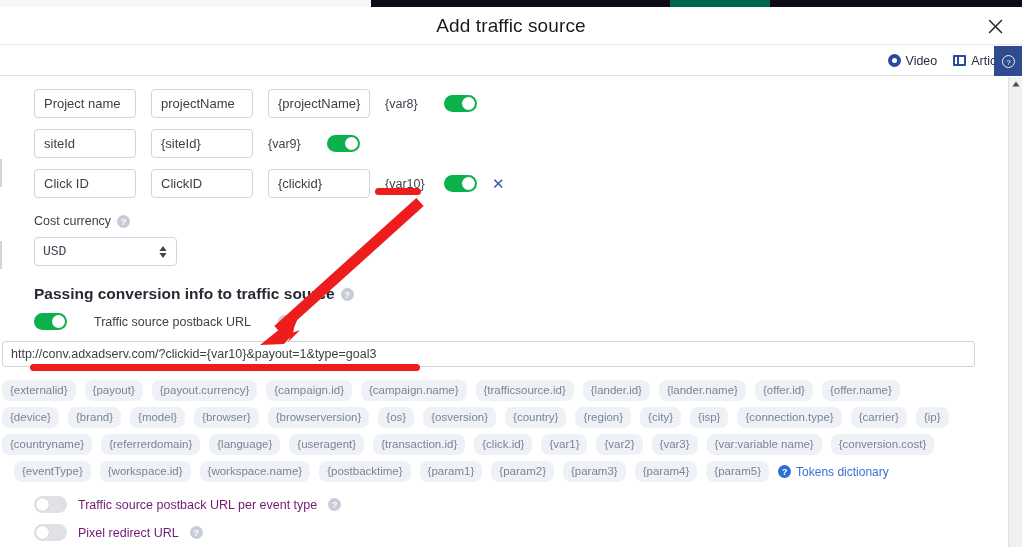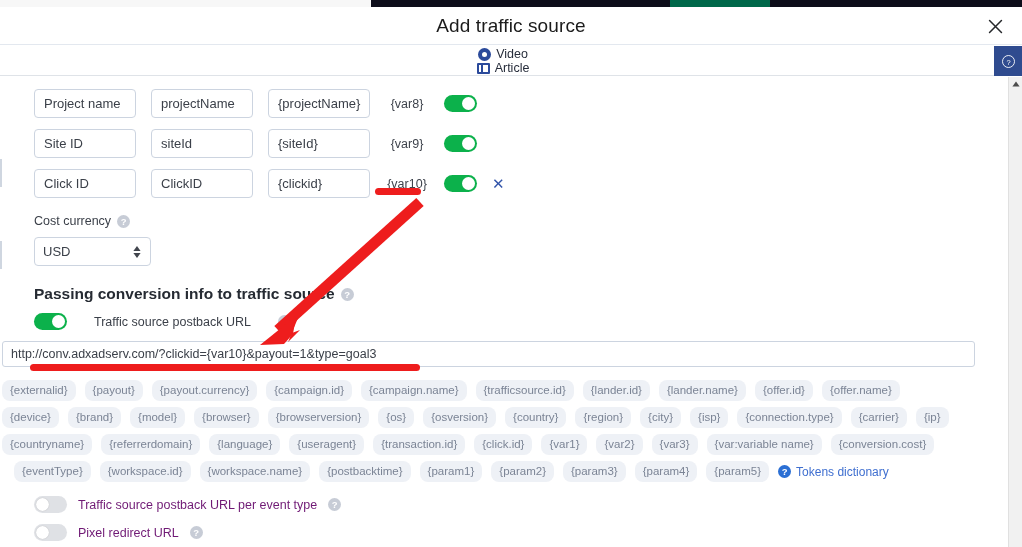--- a/index.html
+++ b/index.html
@@ -27,21 +27,21 @@
     position:absolute; right:10px; top:9px; width:34px; height:34px;
     display:flex; align-items:center; justify-content:center;
     color:#26282b; cursor:pointer;
   }
   .close-btn svg { width:17px; height:17px; }
 
   
   .subbar {
     position:absolute; left:0; top:46px; width:1022px; height:30px;
     background:#ffffff; border-bottom:1px solid #dfe3e8;
-    display:flex; align-items:center; justify-content:flex-end;flex-direction:column;
+    display:flex; align-items:center; justify-content:flex-end;
   }
   .help-link {
     display:flex; align-items:center; gap:5px;
     font-size:12.5px; color:#2b3a67; cursor:pointer; margin-right:16px;
   }
   .help-link .lbl { color:#272d3b; }
   .ic-video { width:13px; height:13px; border-radius:50%; background:#2b4a9b; position:relative; display:inline-block; }
   .ic-video::after { content:""; position:absolute; left:4px; top:4px; width:5px; height:5px; background:#fff; border-radius:50%; }
   .ic-article { width:13px; height:11px; background:#2b4a9b; display:inline-block; position:relative; border-radius:1px; }
   .ic-article::after { content:""; position:absolute; left:6px; top:2px; width:5px; height:7px; background:#fff; }
@@ -71,44 +71,44 @@
   .field-row { display:flex; align-items:center; gap:15px; margin-bottom:11px; }
   .txt {
     height:29px; border:1px solid #ccd4e0; border-radius:4px;
     background:#fff; font-size:13px; color:#3b4049;
     padding:0 9px; display:flex; align-items:center;
     font-family:"Liberation Sans", sans-serif;
   }
   .txt.w1 { width:102px; }
   .txt.w2 { width:102px;text-align:right; }
   .txt.w3 { width:102px; }
-  .var-lbl { font-size:12.5px; color:#3f444d; width:44px; position:relative;text-align:center; }
+  .var-lbl { font-size:12.5px; color:#3f444d; width:44px; position:relative; }
 
   .toggle { width:33px; height:17px; border-radius:9px; background:#0cb14b; position:relative; cursor:pointer; flex:none; }
   .toggle::after { content:""; position:absolute; right:2px; top:2px; width:13px; height:13px; border-radius:50%; background:#fff; }
   .toggle.off { background:#dfe1e5; }
   .toggle.off::after { left:2px; right:auto; background:#fff; box-shadow:0 0 1px rgba(0,0,0,.25); }
 
   .x-btn { font-size:15px; color:#3355aa; cursor:pointer; line-height:1; }
 
   
   .lbl-row { display:flex; align-items:center; gap:6px; }
   .sec-label { font-size:12.5px; color:#3a3f48; }
   .qmark {
     width:13px; height:13px; border-radius:50%; background:#c7ccd6; color:#fff;
     font-size:9.5px; display:inline-flex; align-items:center; justify-content:center;
     font-weight:bold; cursor:pointer; flex:none;
   }
   .qmark.blue { background:#2b6fd4; }
 
   
   .select-box {
-    width:117px; height:29px; border:1px solid #ccd4e0; border-radius:4px; background:#fff;
+    width:143px; height:29px; border:1px solid #ccd4e0; border-radius:4px; background:#fff;
     display:flex; align-items:center; padding:0 8px; font-size:13px; color:#3b4049;
-    position:relative; cursor:pointer;
+    position:relative; cursor:pointer;font-family:Liberation Mono, monospace;
   }
   .spin { position:absolute; right:9px; top:50%; transform:translateY(-50%); display:flex; flex-direction:column; gap:2px; }
   .spin svg { width:8px; height:5px; display:block; }
 
   .heading { font-size:15.5px; font-weight:bold; color:#262b33; }
 
   
   .url-input {
     width:973px; height:26px; border:1px solid #ccd4e0; border-radius:3px; background:#fff;
     font-size:12.5px; color:#3b4049; padding:0 8px; display:flex; align-items:center;
@@ -174,21 +174,20 @@
 
       <div class="field-row">
         <div class="txt w1">Project name</div>
         <div class="txt w2">projectName</div>
         <div class="txt w3">{projectName}</div>
         <div class="var-lbl">{var8}</div>
         <div class="toggle"></div>
       </div>
 
       <div class="field-row">
-        <div class="txt w1">Site ID</div>
         <div class="txt w2">siteId</div>
         <div class="txt w3">{siteId}</div>
         <div class="var-lbl">{var9}</div>
         <div class="toggle"></div>
       </div>
 
       <div class="field-row" style="margin-bottom:16px;">
         <div class="txt w1">Click ID</div>
         <div class="txt w2">ClickID</div>
         <div class="txt w3">{clickid}</div>

